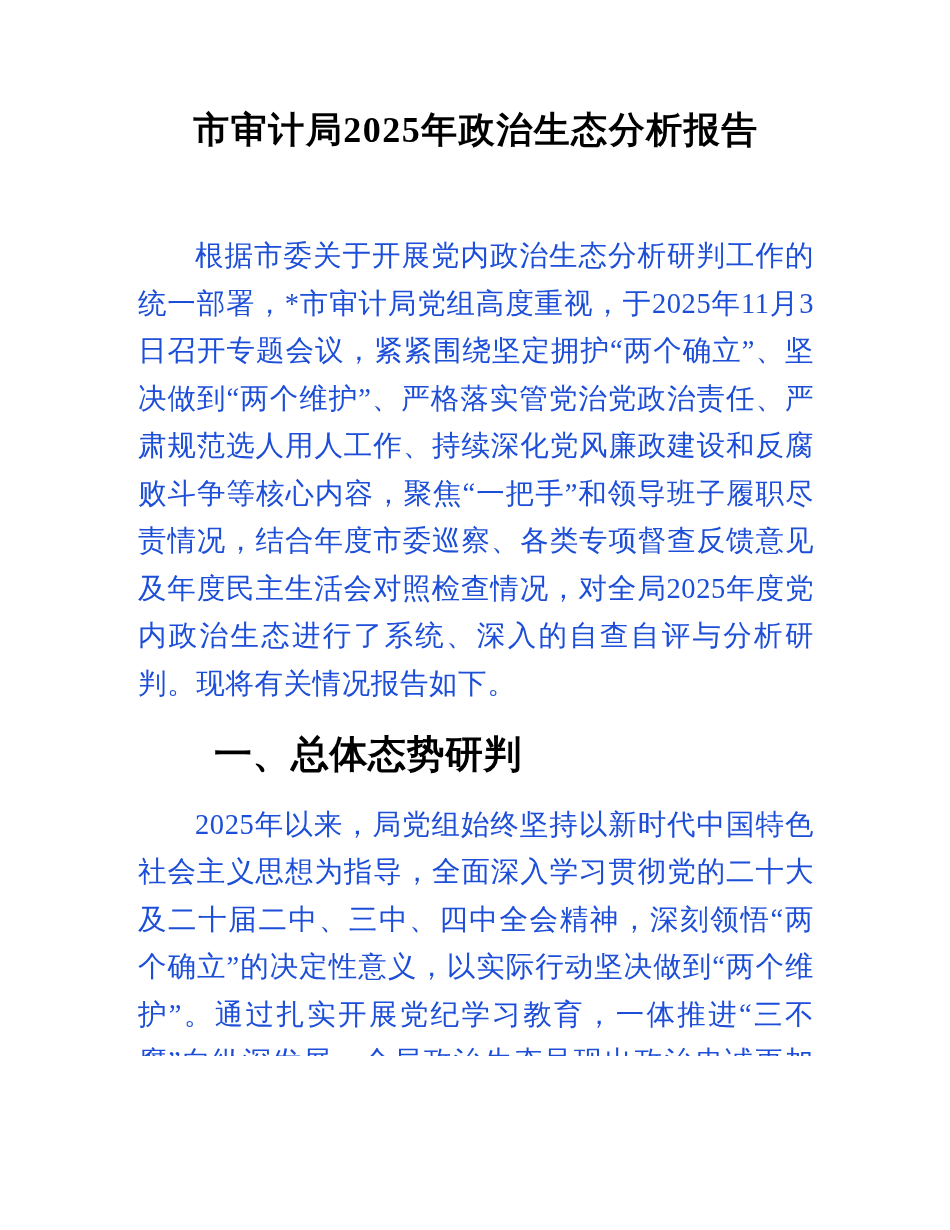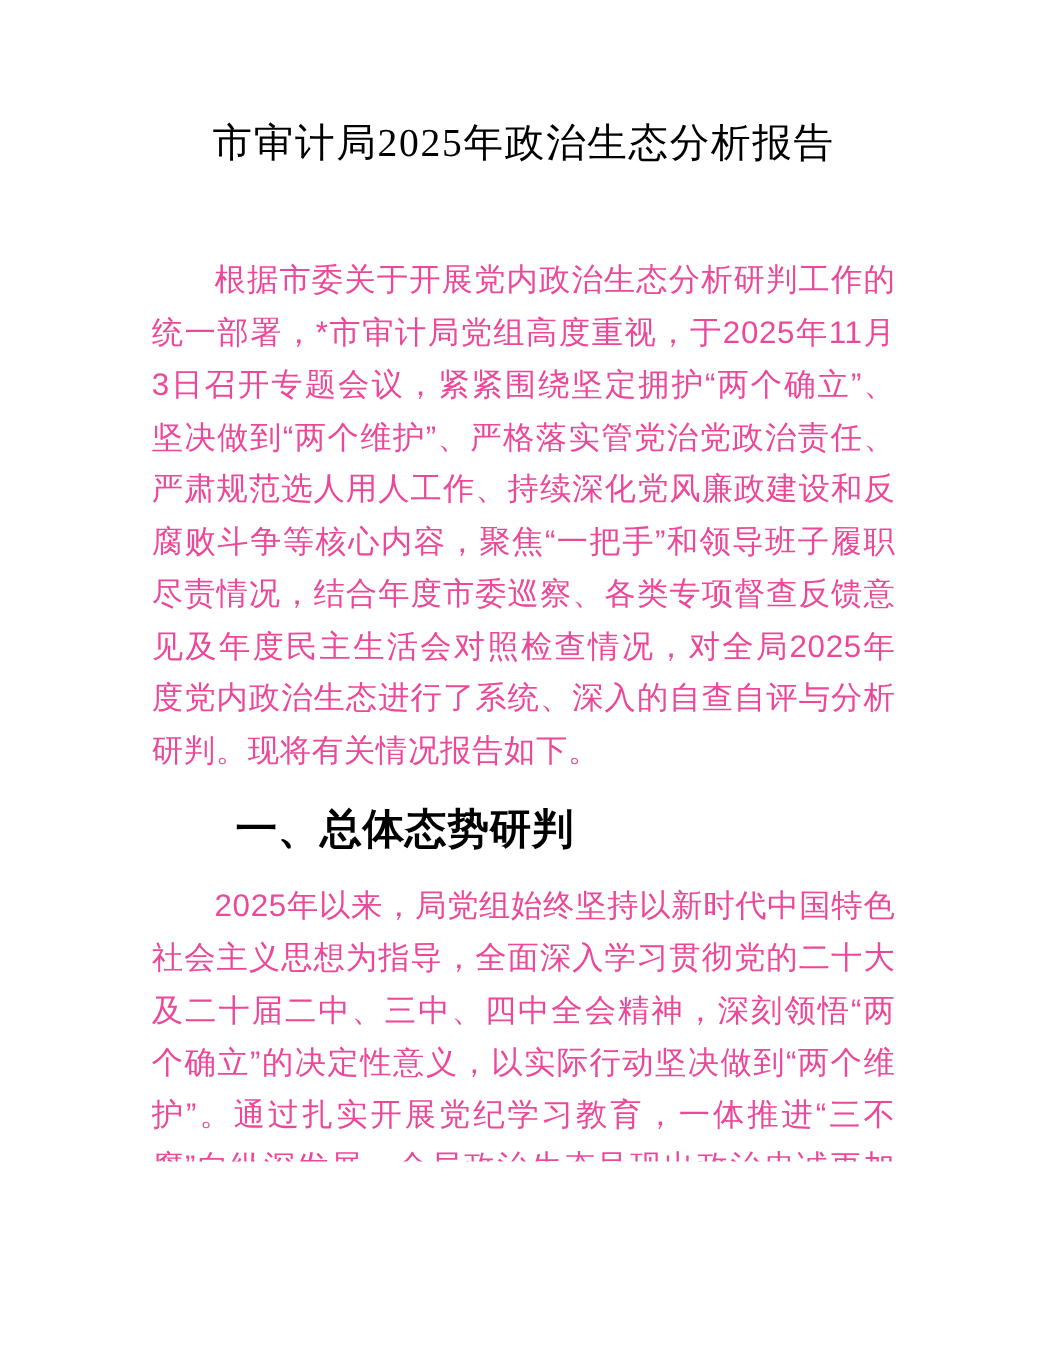--- a/index.html
+++ b/index.html
@@ -30,40 +30,40 @@
     top: 0;
     width: 676px;
   }
 
   
   .doc-title {
     margin: 0;
     padding: 0;
     text-align: center;
     font-family: "Liberation Serif", "DejaVu Serif", serif;
-    font-weight: 400;
+    font-weight: 700;
     font-size: 36px;
     line-height: 1;
     letter-spacing: 1.5px;
     color: #000000;
     padding-top: 112px;
     white-space: nowrap;
   }
 
   
   .body-para {
     margin: 0;
-    font-family: Liberation Sans, sans-serif;
+    font-family: Liberation Serif, serif;
     font-size: 28.5px;
     line-height: 47.5px;
     letter-spacing: 0.6px;
     text-align: justify;
     text-justify: inter-character;
     text-indent: 2em;
-    color: #ec4899;
+    color: #1d4ed8;
     word-break: break-all;
   }
 
   .para-intro {
     margin-top: 84px;
   }
 
   
   .section-heading {
     margin: 0;

